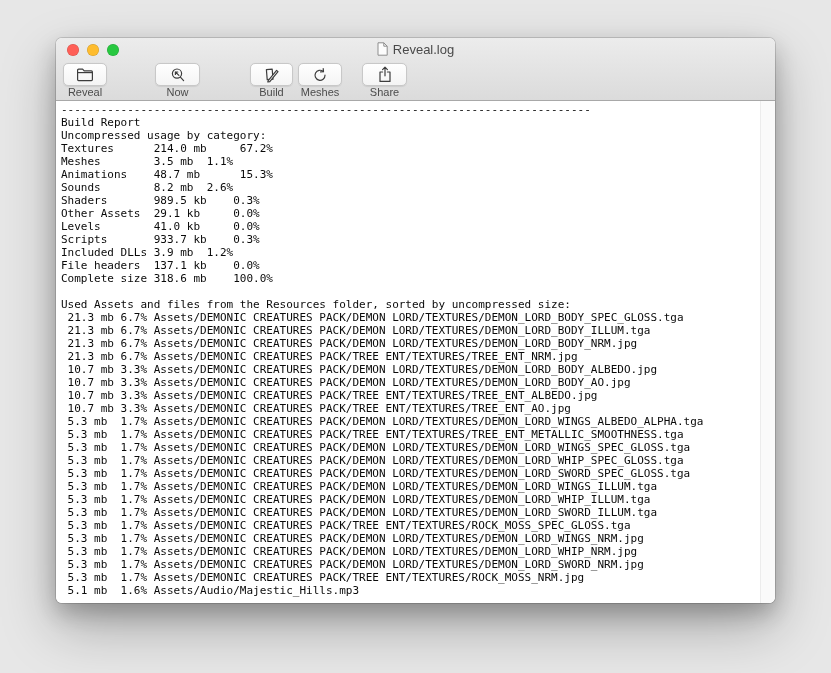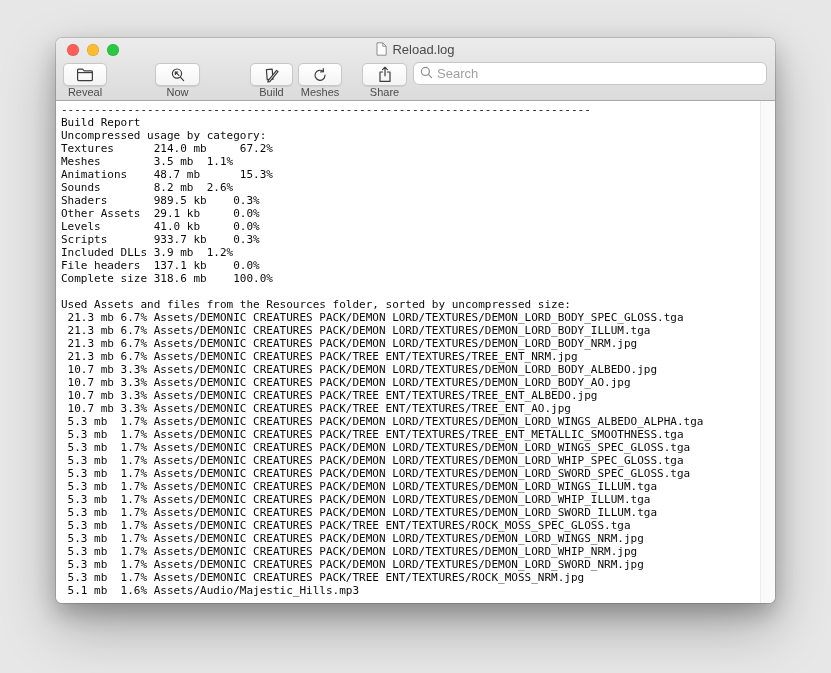--- a/index.html
+++ b/index.html
@@ -98,21 +98,21 @@
       <div class="traffic tl-close" style="background:#ff5f57"></div>
       <div class="traffic tl-min" style="background:#febc2e"></div>
       <div class="traffic tl-zoom" style="background:#28c840"></div>
       <div class="title-wrap">
         <span class="doc-icon">
           <svg width="11" height="14" viewBox="0 0 11 14" fill="#fdfdfd" stroke="#8e8e8e" stroke-width="1">
             <path d="M1 0.8 H6.8 L10.2 4.2 V13.2 H1 Z"></path>
             <path d="M6.8 0.8 V4.2 H10.2" fill="none"></path>
           </svg>
         </span>
-        <span class="title-text">Reload.log</span>
+        <span class="title-text">Reveal.log</span>
       </div>
     </div>
 
     <div class="tb-button btn-reveal">
       <span>
         <svg width="18" height="15" viewBox="0 0 18 15" fill="none" stroke="#3d3d3d" stroke-width="1.2" stroke-linejoin="round">
           <path d="M1.6 12.6 V3.2 a1 1 0 0 1 1 -1 H6.6 L8.2 3.9 H15.4 a1 1 0 0 1 1 1 V12.6 a1 1 0 0 1 -1 1 H2.6 a1 1 0 0 1 -1 -1 Z"></path>
           <path d="M1.6 5.6 H16.4"></path>
         </svg>
       </span>
@@ -153,29 +153,20 @@
     <div class="tb-button btn-share">
       <span>
         <svg width="14" height="17" viewBox="0 0 14 17" fill="none" stroke="#3d3d3d" stroke-width="1.2" stroke-linecap="round" stroke-linejoin="round">
           <path d="M4.6 6 H2 V15.4 H12 V6 H9.4"></path>
           <path d="M7 1.2 V9.8 M7 1.2 L4.6 3.6 M7 1.2 L9.4 3.6"></path>
         </svg>
       </span>
     </div>
     <div class="tb-label lbl-share">Share</div>
 
-    <div class="search-field">
-      <span>
-        <svg width="13" height="13" viewBox="0 0 13 13" fill="none" stroke="#8e8e8e" stroke-width="1.2" stroke-linecap="round">
-          <circle cx="5.4" cy="5.4" r="4"></circle>
-          <path d="M8.4 8.4 L11.6 11.6"></path>
-        </svg>
-      </span>
-      <input type="text" placeholder="Search" style="">
-    </div>
   </div>
 
   <div class="content">
     <pre class="log">--------------------------------------------------------------------------------
 Build Report
 Uncompressed usage by category:
 Textures      214.0 mb     67.2% 
 Meshes        3.5 mb  1.1% 
 Animations    48.7 mb      15.3% 
 Sounds        8.2 mb  2.6% 

